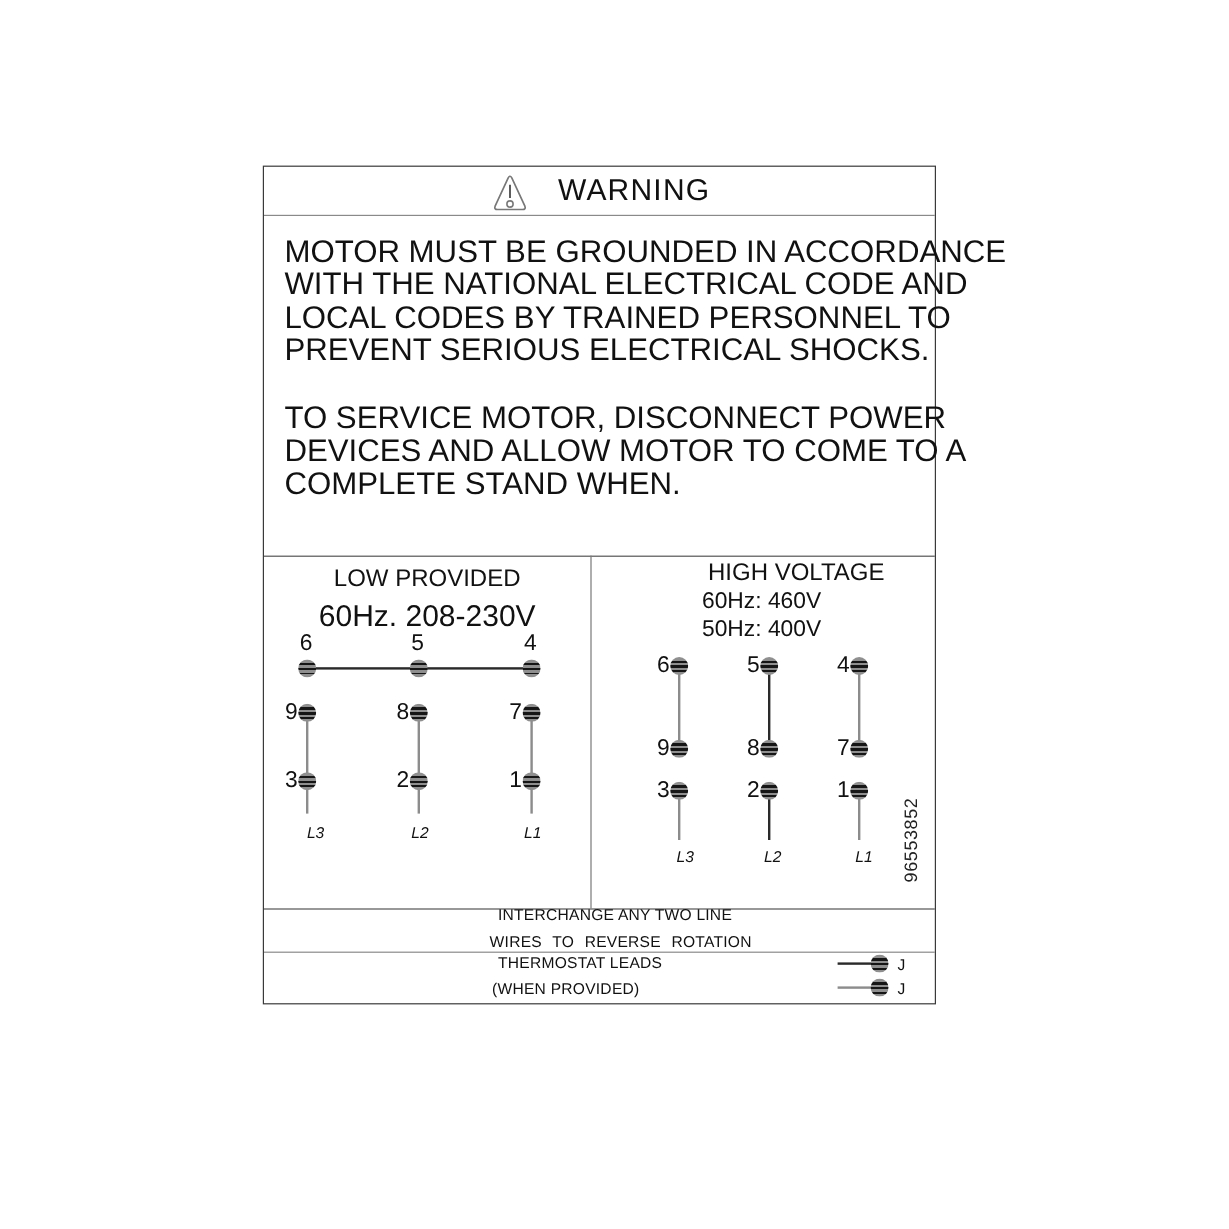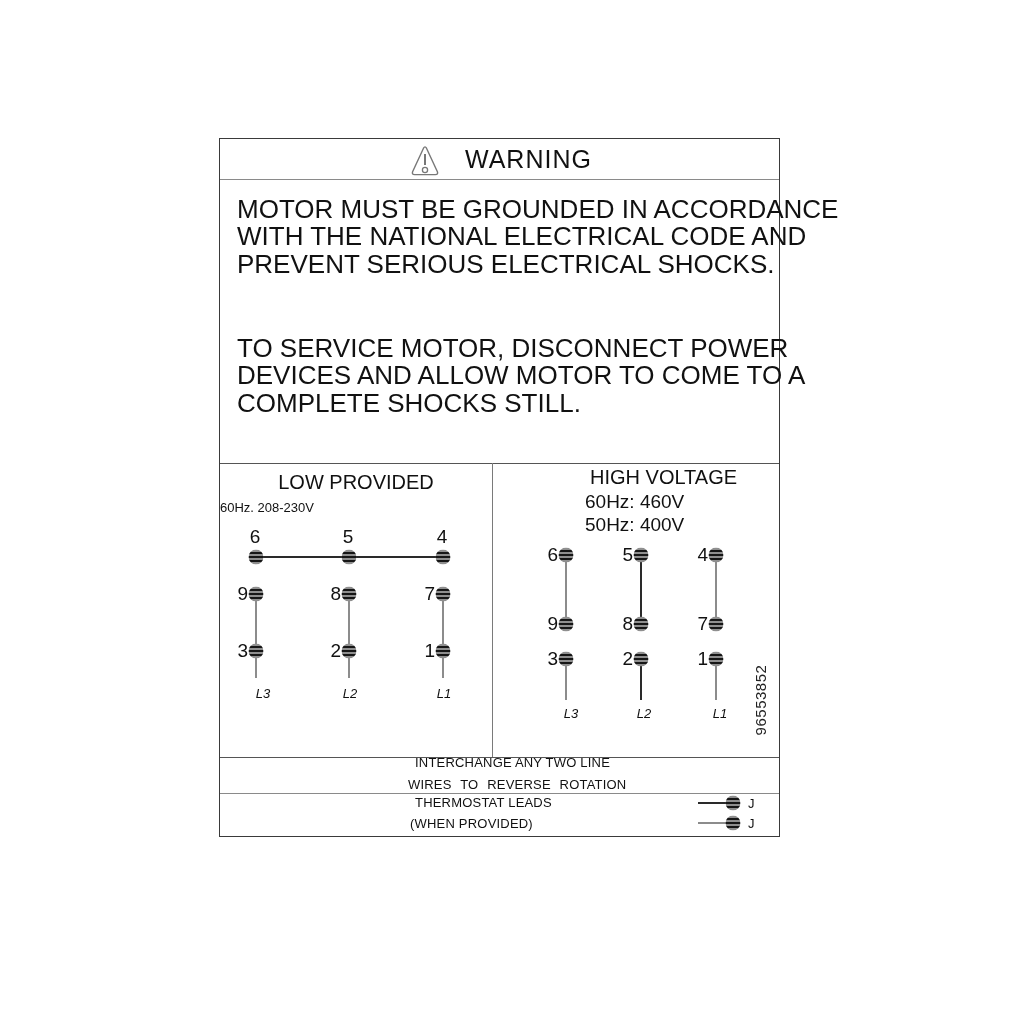--- a/index.html
+++ b/index.html
@@ -19,21 +19,21 @@
   
   .warn-title { left:245px; top:6px; font-size:25px; letter-spacing:1px; }
   .warn-icon { position:absolute; left:190px; top:6px; }
   
   .para { position:absolute; left:17px; font-size:26px; line-height:27.3px; }
   .para span { display:block; white-space:nowrap; }
   .p1 { top:57px; }
   .p2 { top:196px; }
   
   .lv-title { left:0; top:332px; width:272px; text-align:center; font-size:20px; }
-  .lv-sub   { left:0; top:361px; width:272px; text-align:left; font-size:13px; }
+  .lv-sub   { left:0; top:361px; width:272px; text-align:center; font-size:25px; }
   .hv-title { left:370px; top:327px; font-size:20px; }
   .hv-sub   { font-size:19px; left:365px; }
   
   .wire { position:absolute; background:#8c8c8c; }
   .wire.dark { background:#2a2a2a; }
   
   .term {
     position:absolute; width:15px; height:15px; border-radius:50%;
     transform:translate(-50%,-50%);
     background:
@@ -71,26 +71,27 @@
   <svg class="warn-icon" width="30" height="32" viewBox="0 0 30 32">
     <path d="M13.5 3.2 L2.6 26.8 Q1.6 29.6 4.6 29.6 L25.4 29.6 Q28.4 29.6 27.4 26.8 L16.5 3.2 Q15 0.6 13.5 3.2 Z" fill="none" stroke="#787878" stroke-width="1.4"></path>
     <line x1="15" y1="9" x2="15" y2="20" stroke="#555" stroke-width="1.6"></line>
     <circle cx="15" cy="25" r="2.6" fill="none" stroke="#787878" stroke-width="1.3"></circle>
   </svg>
   <span class="abs warn-title">WARNING</span>
 
   <div class="para p1">
     <span>MOTOR MUST BE GROUNDED IN ACCORDANCE</span>
     <span>WITH THE NATIONAL ELECTRICAL CODE AND</span>
+    <span>LOCAL CODES BY TRAINED PERSONNEL TO</span>
     <span>PREVENT SERIOUS ELECTRICAL SHOCKS.</span>
   </div>
   <div class="para p2">
     <span>TO SERVICE MOTOR, DISCONNECT POWER</span>
     <span>DEVICES AND ALLOW MOTOR TO COME TO A</span>
-    <span>COMPLETE SHOCKS STILL.</span>
+    <span>COMPLETE STAND WHEN.</span>
   </div>
 
   <div class="abs lv-title">LOW PROVIDED</div>
   <div class="abs lv-sub">60Hz. 208-230V</div>
 
   <div class="wire dark" style="left:36px; top:417px; width:187px; height:2px;"></div>
 
   <div class="wire" style="left:35px;  top:455px; width:1.5px; height:84px;"></div>
   <div class="wire" style="left:128px; top:455px; width:1.5px; height:84px;"></div>
   <div class="wire" style="left:222px; top:455px; width:1.5px; height:84px;"></div>

